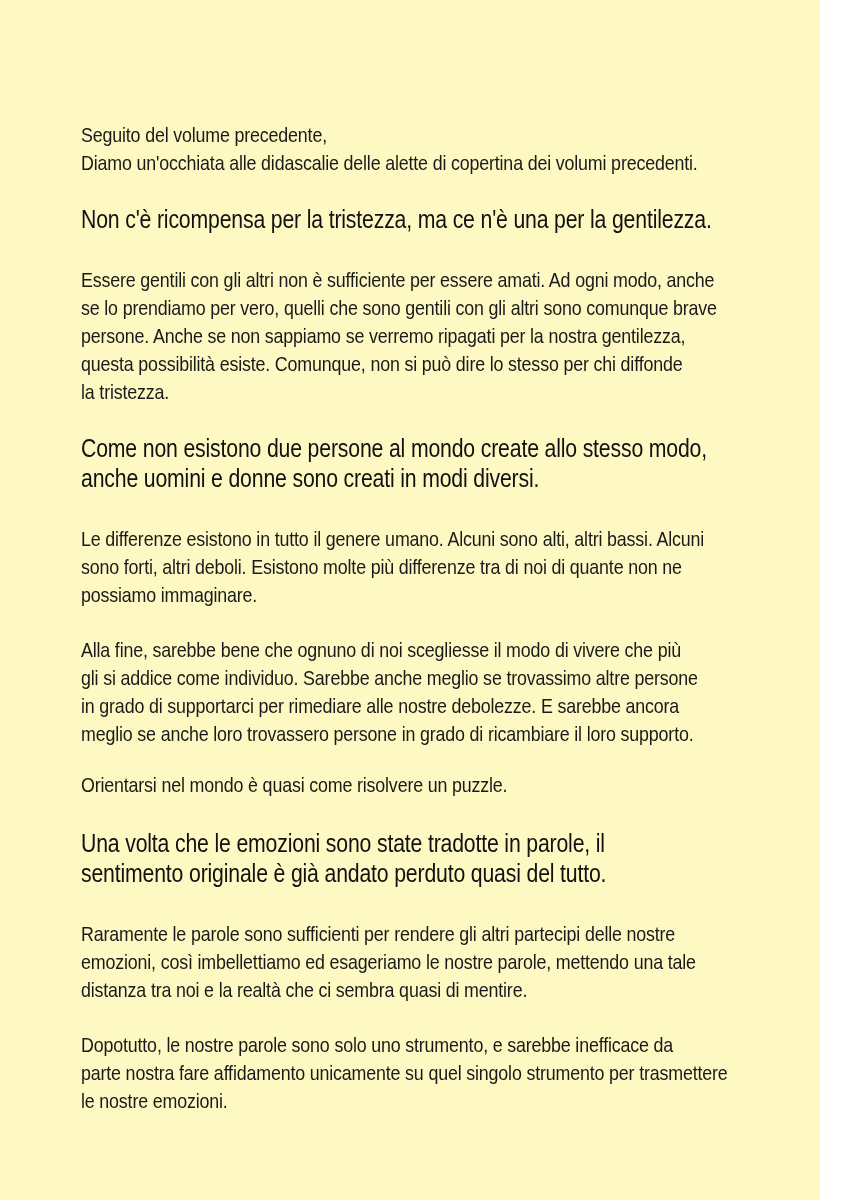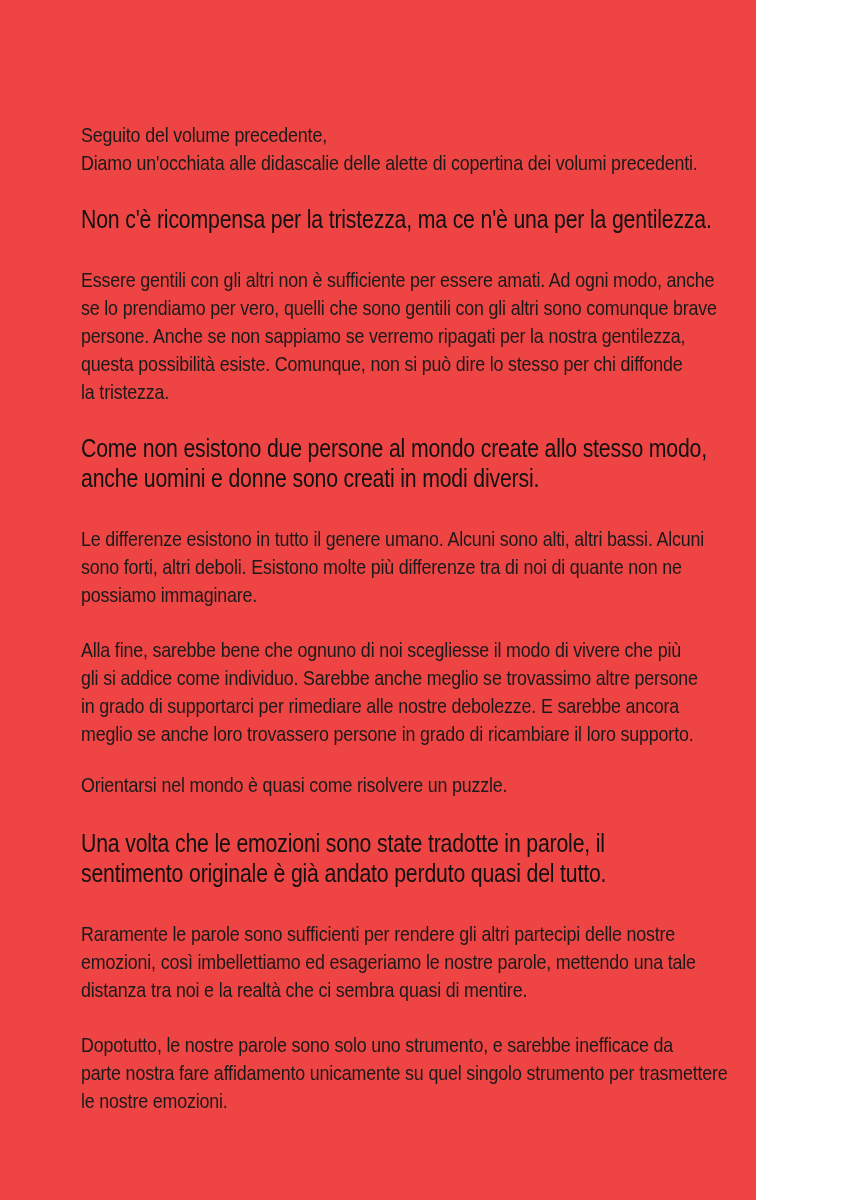--- a/index.html
+++ b/index.html
@@ -2,23 +2,23 @@
 <html><head>
 <meta charset="utf-8">
 <style>
   html, body {
     margin: 0;
     padding: 0;
     background: #ffffff;
   }
   .page {
     position: relative;
-    width: 756px;
+    width: 820px;
     height: 1200px;
-    background: #ef4444;
+    background: #fef9c3;
     overflow: hidden;
     font-family: "Liberation Sans", sans-serif;
   }
   .body-text {
     position: absolute;
     left: 81px;
     margin: 0;
     font-family: "Liberation Sans", sans-serif;
     font-size: 21px;
     line-height: 28px;

